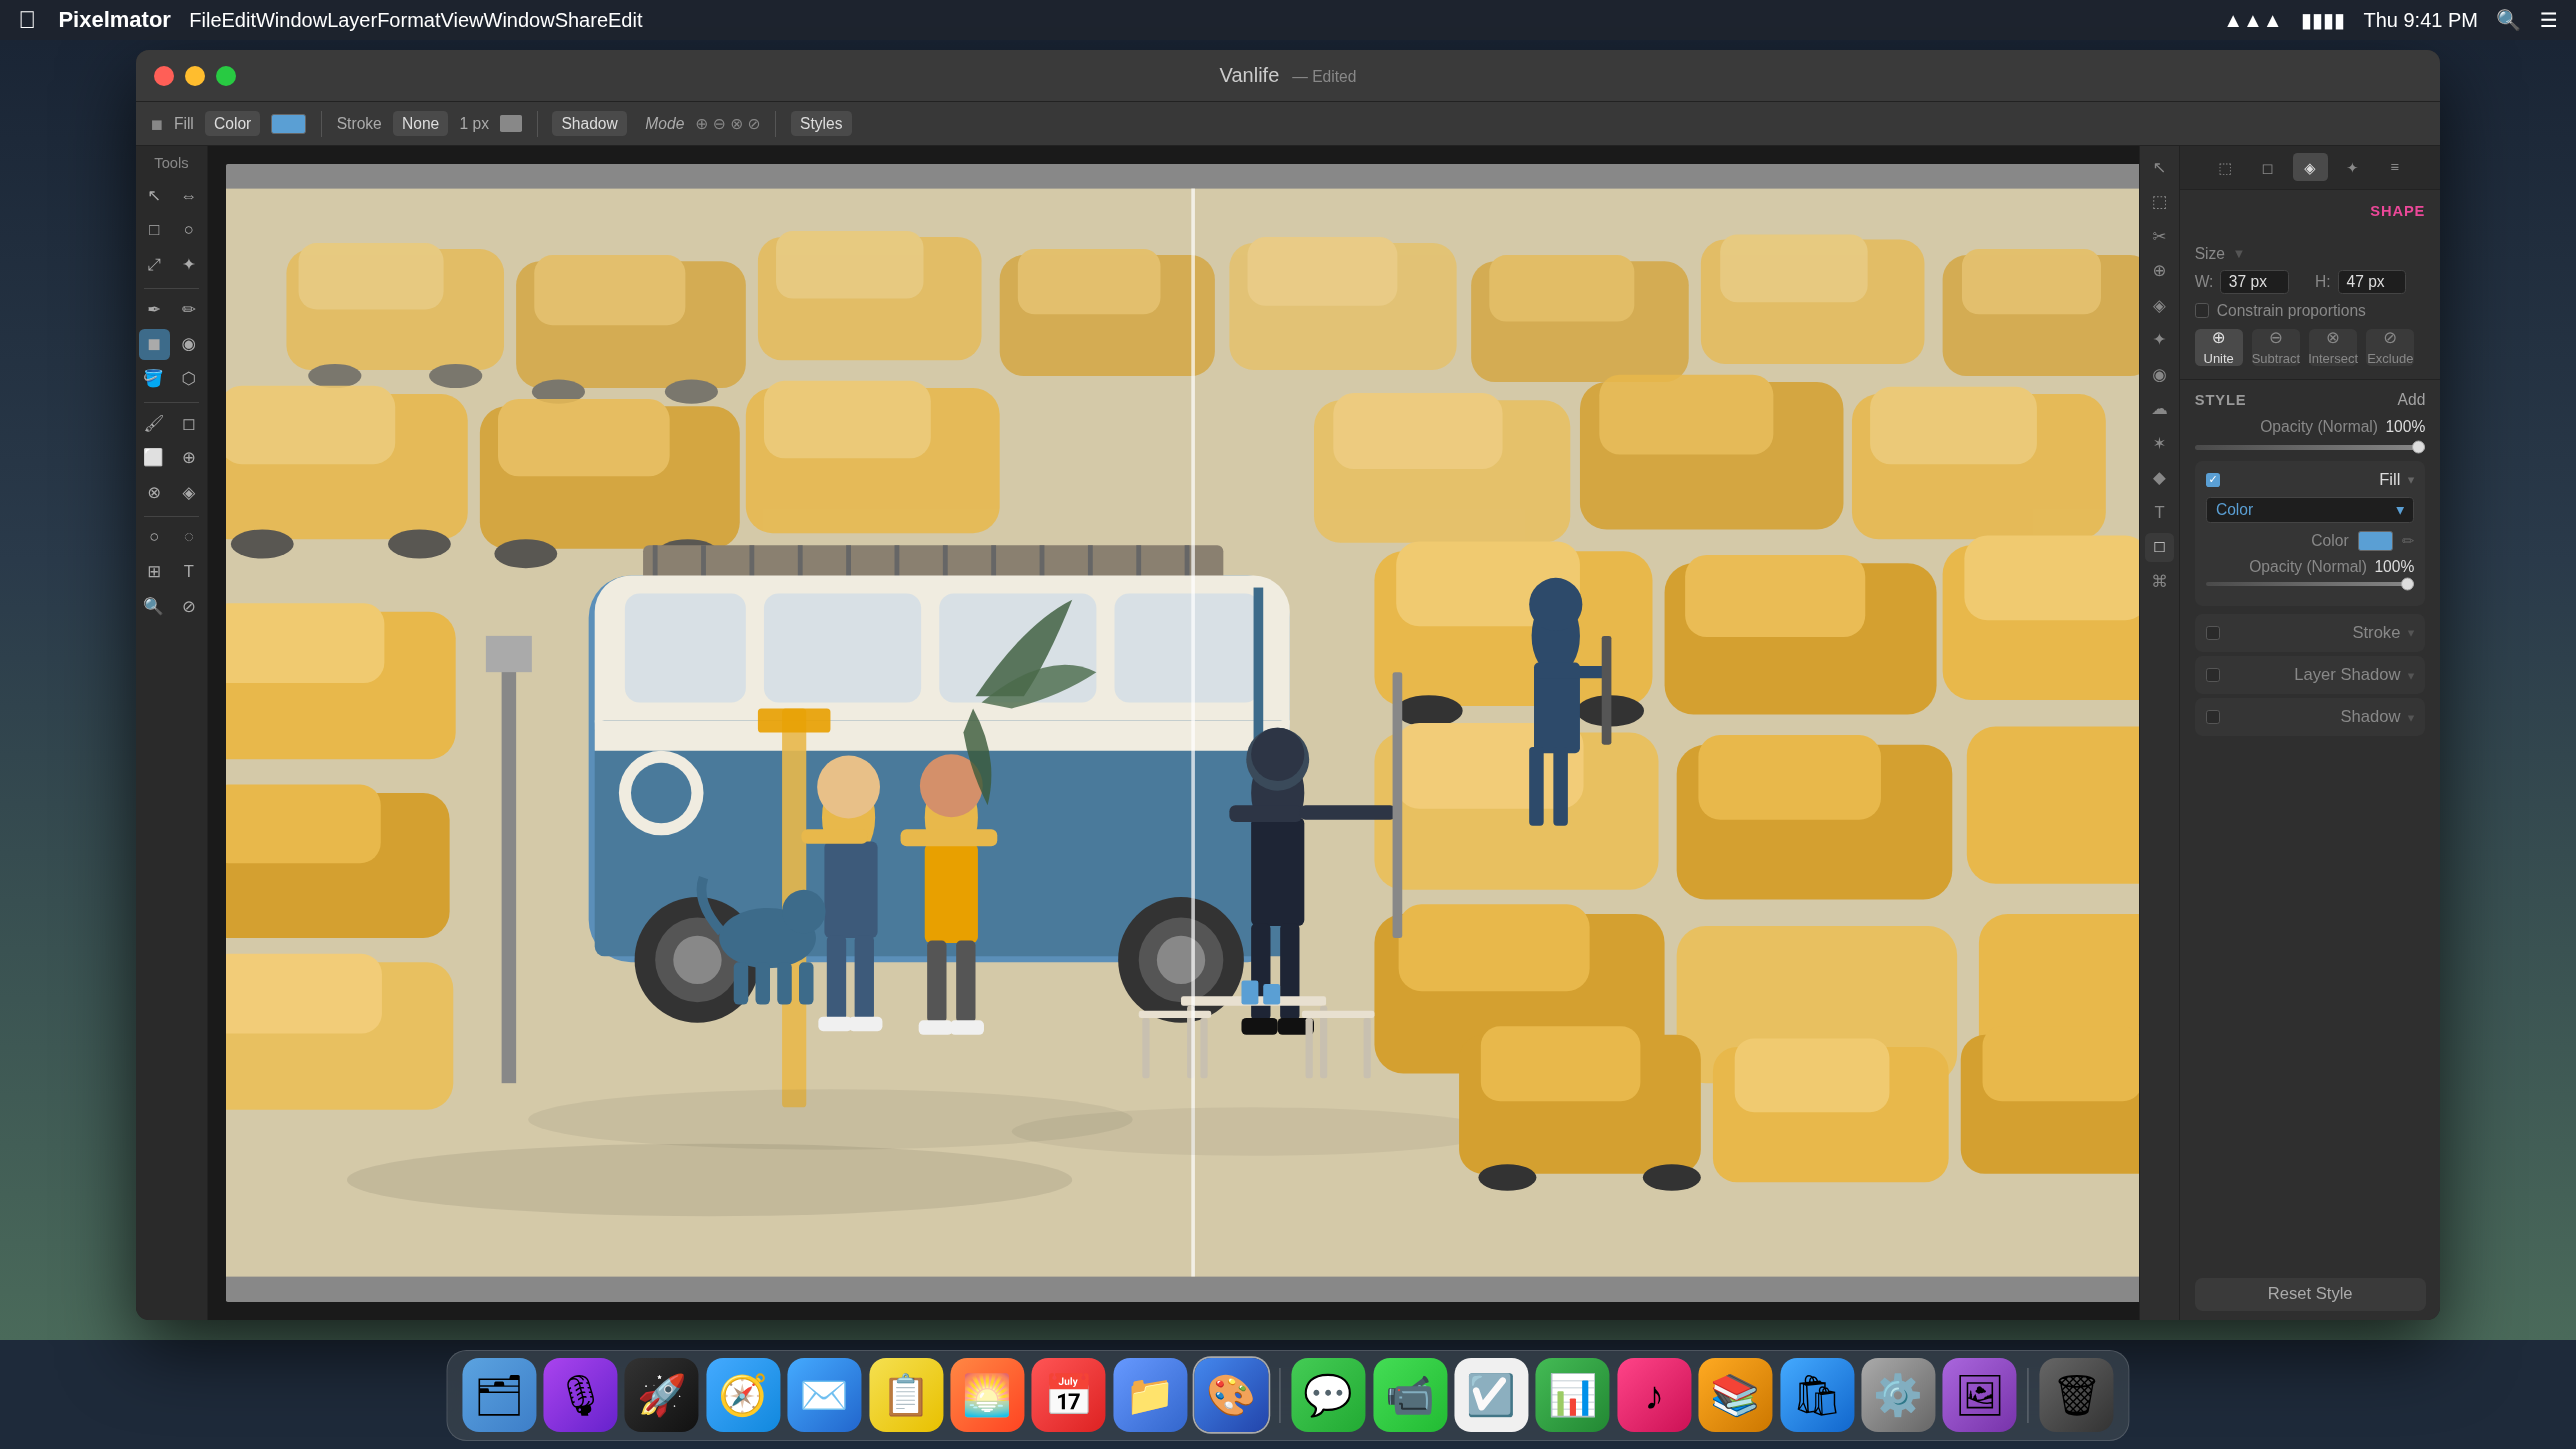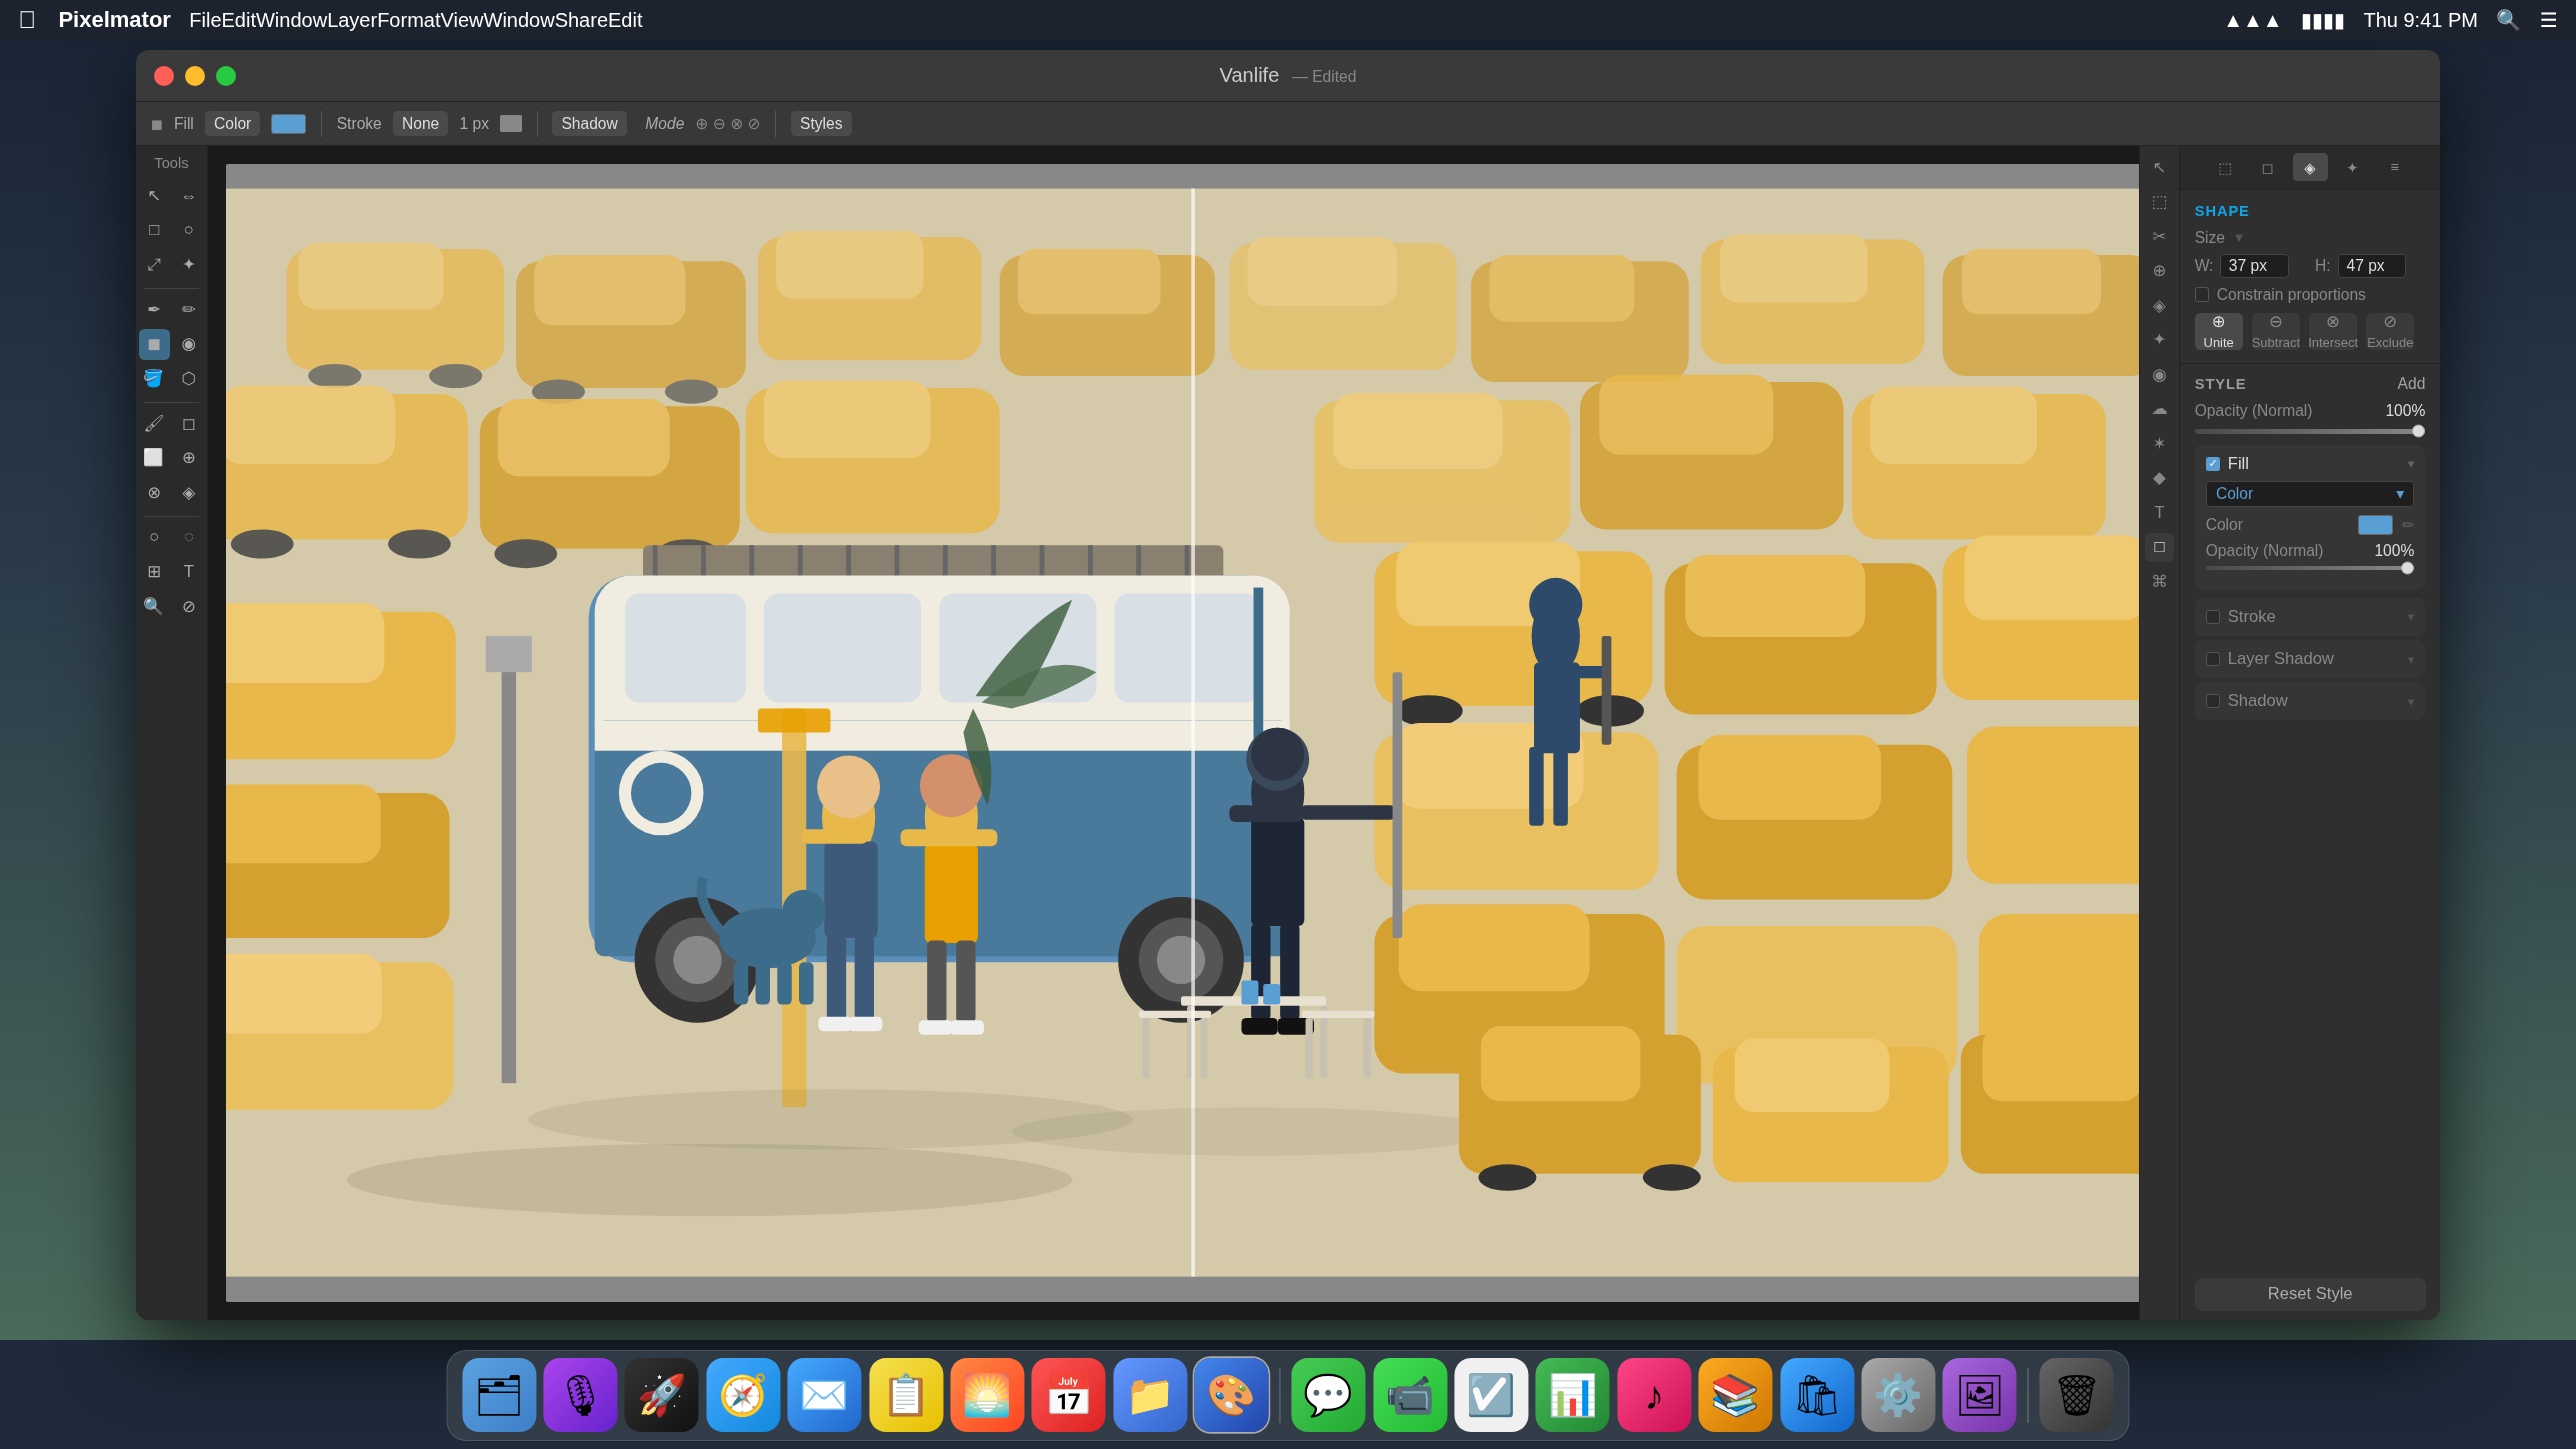--- a/index.html
+++ b/index.html
@@ -66,20 +66,21 @@
     .app-window {
       position: absolute;
       top: 50px;
       left: 136px;
       width: 2304px;
       height: 1270px;
       background: #2a2a2a;
       border-radius: 13px;
       overflow: hidden;
       box-shadow: 0 28px 74px rgba(0,0,0,0.7);
+      text-align: right;
     }
 
     
     .title-bar {
       height: 52px;
       background: #3a3a3a;
       display: flex;
       align-items: center;
       padding: 0 18.4px;
       position: relative;
@@ -241,25 +242,25 @@
       color: #ddd;
     }
 
     
     .panel-section {
       padding: 13px 14.7px;
       border-bottom: 0.9px solid #222;
     }
     .section-title {
       font-size: 14.7px;
-      color: #0ea5e9;
+      color: #ec4899;
       font-weight: 600;
       letter-spacing: 0.9px;
       text-transform: uppercase;
-      margin-bottom: 10px;
+      margin-bottom: 26px;
     }
     .size-row {
       display: flex;
       align-items: center;
       gap: 7.4px;
       margin-bottom: 7.4px;
     }
     .size-label {
       font-size: 15.6px;
       color: #888;

